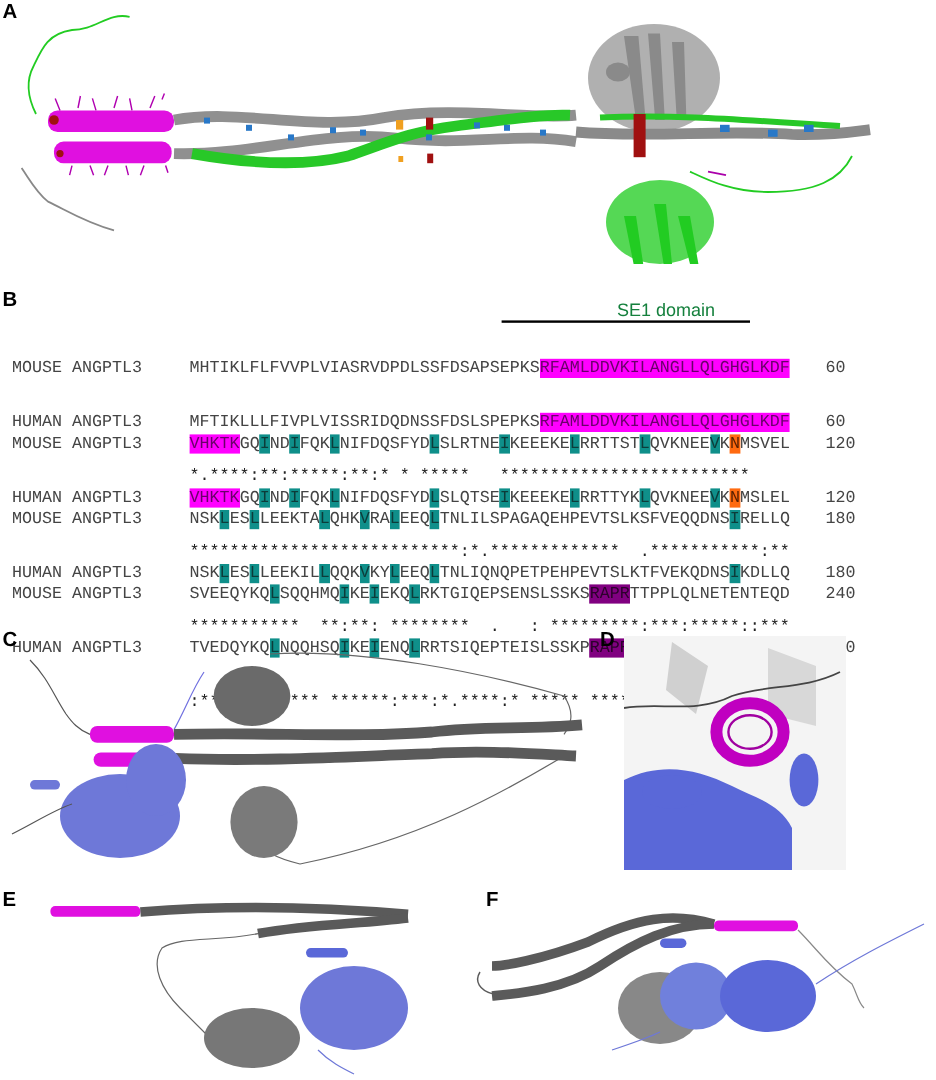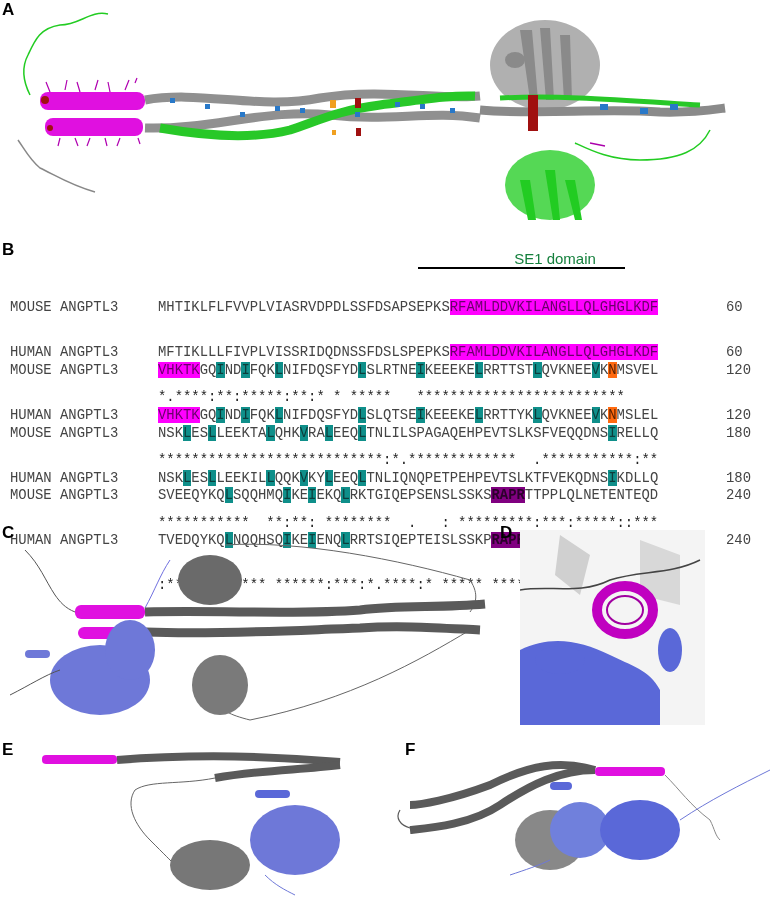--- a/index.html
+++ b/index.html
@@ -4,25 +4,25 @@
 <style>
   html, body { margin:0; padding:0; background:#ffffff; }
   body { width:780px; height:900px; position:relative; overflow:hidden; font-family:"Liberation Sans", sans-serif; }
   .panel-label { position:absolute; font-family:"Liberation Sans", sans-serif; font-weight:bold; font-size:17px; color:#000; }
   .panel { position:absolute; }
   svg { display:block; }
   .block { position:absolute; left:10px; font-family:"Liberation Mono", monospace; font-size:13.9px; line-height:15px; color:#444; white-space:pre; }
   .row { height:15px; position:relative; }
   .name { position:absolute; left:0; width:116px; }
   .seq { position:absolute; left:124px; letter-spacing:0;margin-left:24px; }
-  .num { position:absolute; left:716px; }
+  .num { position:absolute; left:678px; }
   .seq span.m { background:#ff00ff; color:#6a006a; }
   .seq span.t { background:#0f8f8a; color:#0c3c3a; }
   .seq span.o { background:#ff6a10; color:#5a2000; }
-  .seq span.p { background:#800080; color:#2c002c;font-weight:bold; }
+  .seq span.p { background:#800080; color:#2c002c; }
   .cons { color:#222; }
   .domain-label { position:absolute; left:450px; top:250px; width:210px; text-align:center; font-family:"Liberation Sans", sans-serif; font-size:15px; color:#15803d; }
   .domain-bar { position:absolute; left:418px; top:267px; width:207px; height:2px; background:#000; }
 </style>
 </head>
 <body>
 
 <div class="panel-label" style="left:2px; top:0px;">A</div>
 <div class="panel" style="left:0; top:0; width:780px; height:235px;">
   <svg width="780" height="235" viewBox="0 0 780 235">

